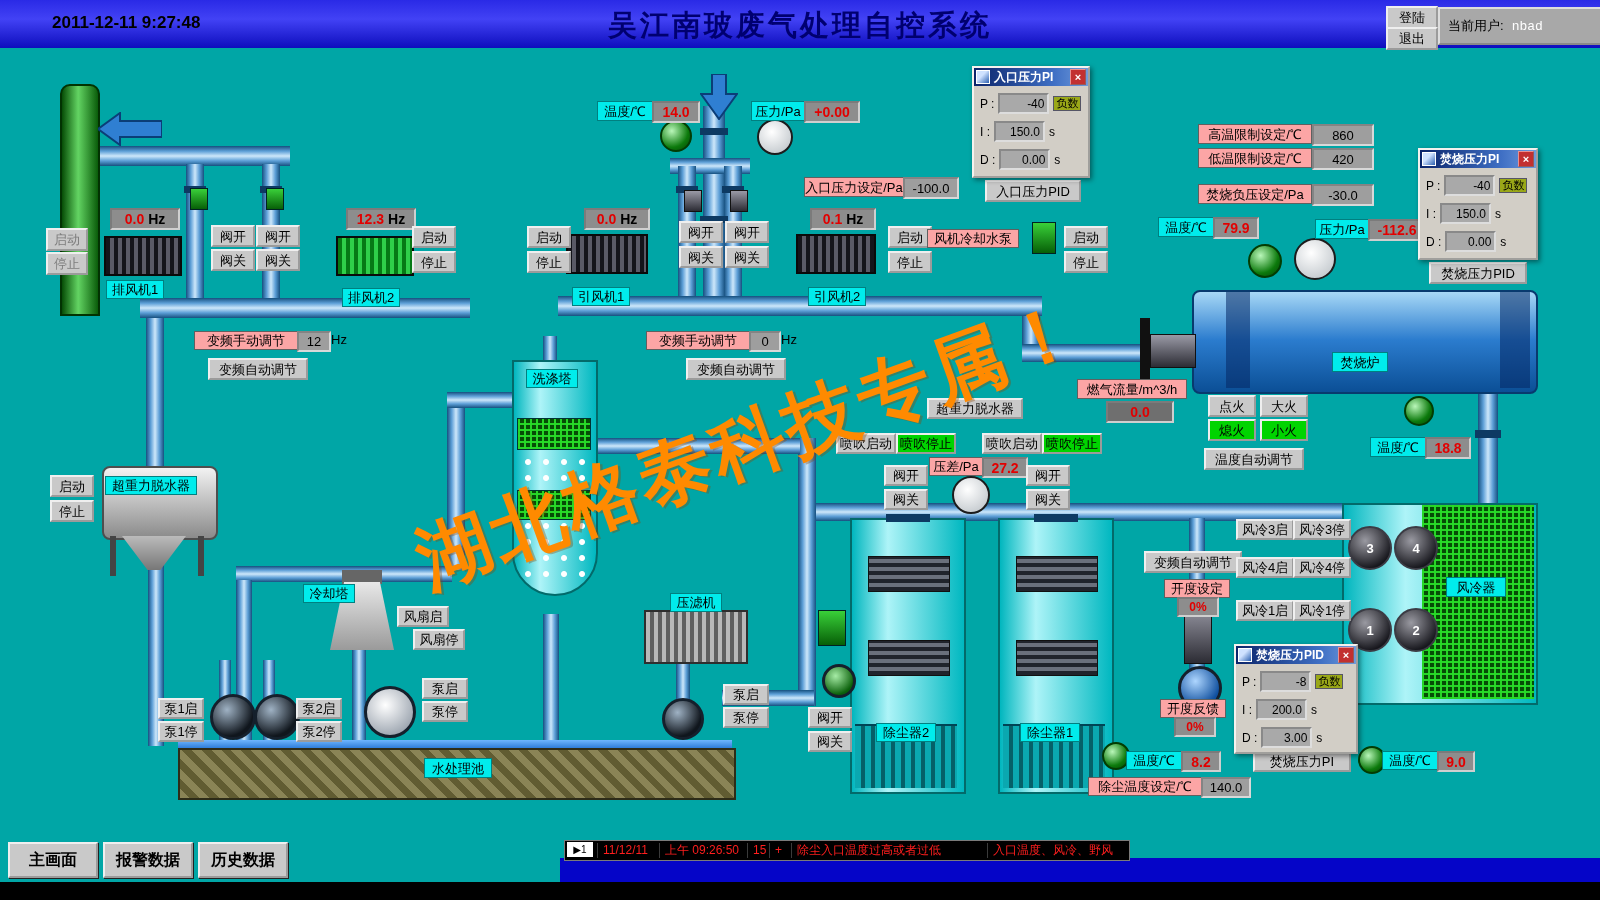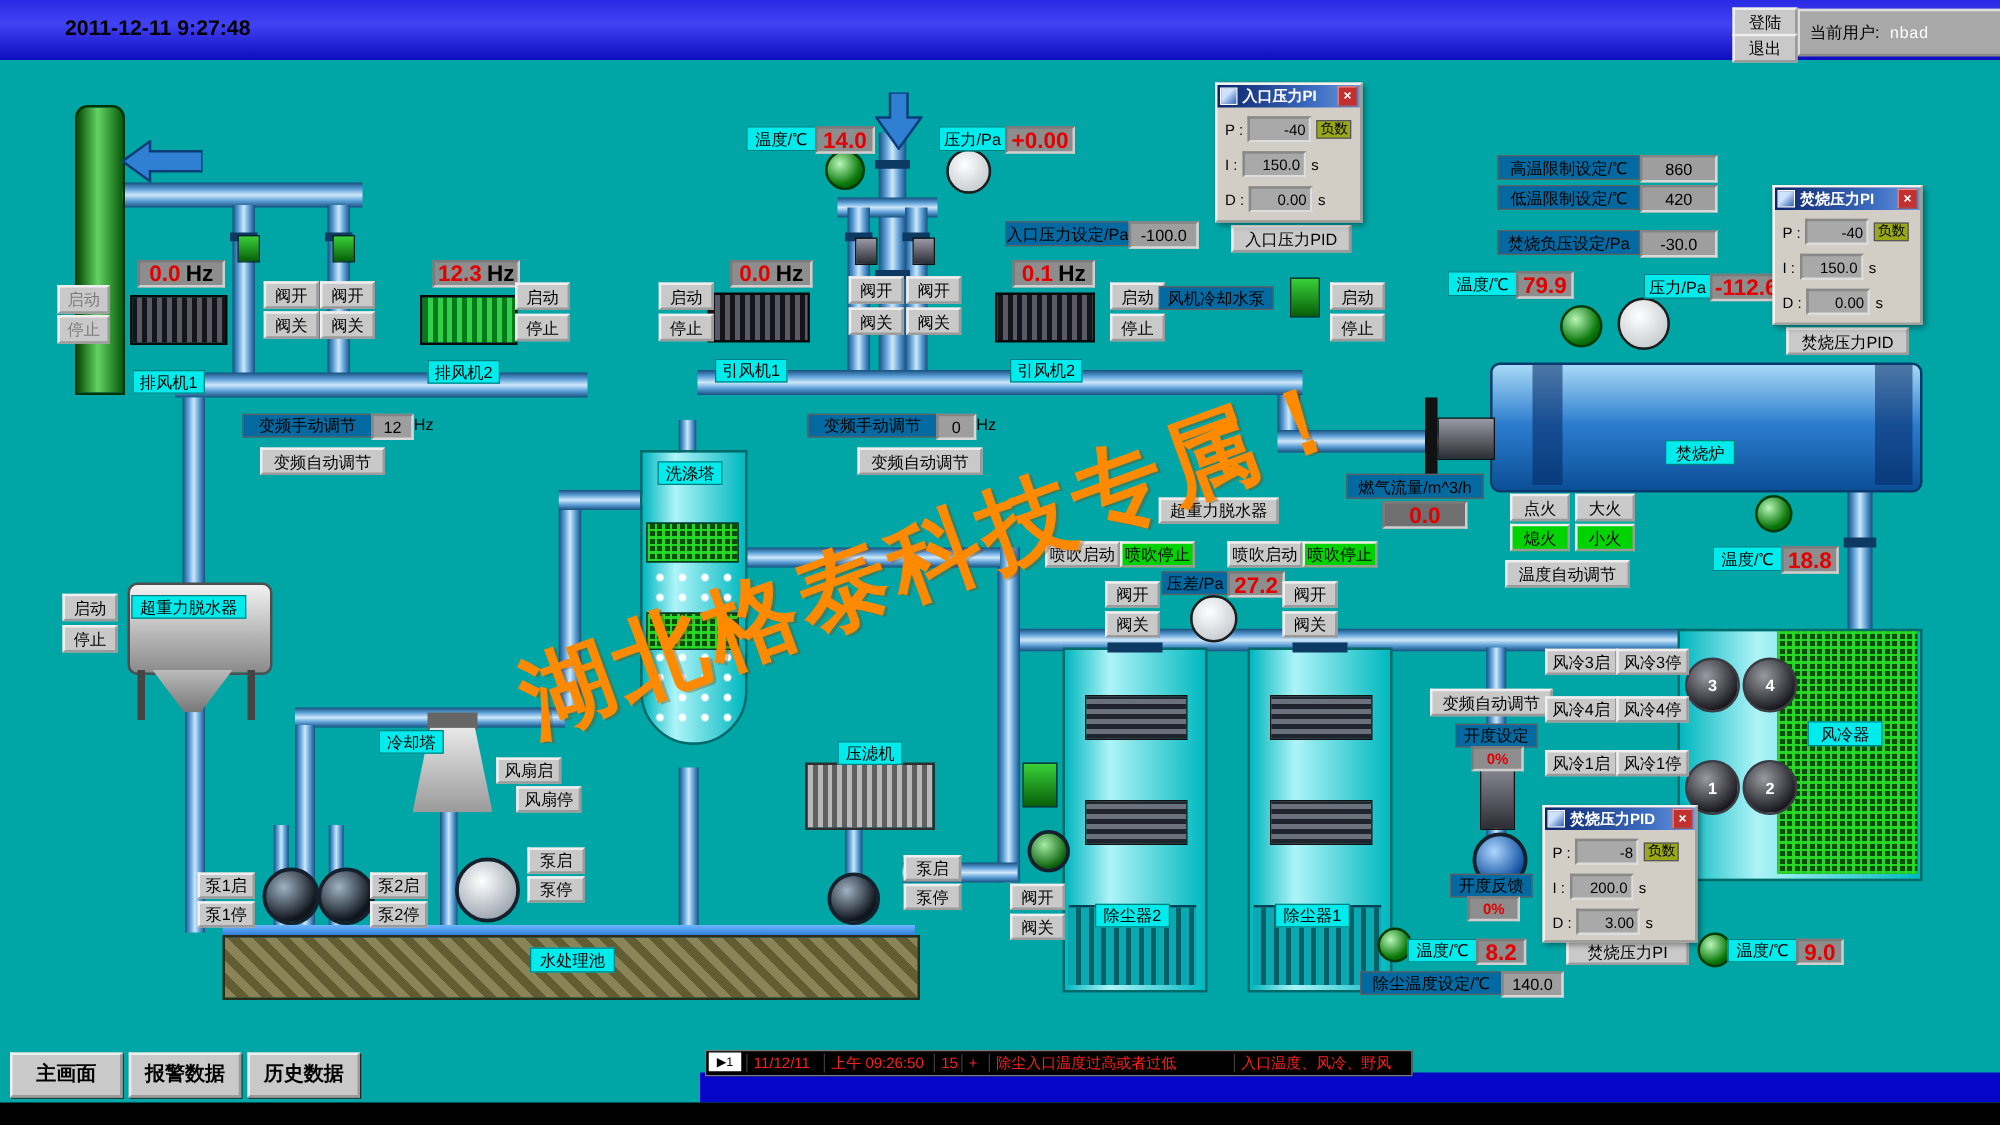--- a/index.html
+++ b/index.html
@@ -9,26 +9,26 @@
   #hdr{position:absolute;left:0;top:0;width:1600px;height:48px;background:linear-gradient(180deg,#2a2ae6 0%,#4242f5 40%,#0d0dbd 100%);z-index:30;}
   .time{color:#000;font-weight:bold;font-size:17px;}
   .title{color:#000070;font-weight:bold;font-size:29px;letter-spacing:3px;}
   .userbox{background:#a8a8a8;border:2px outset #ddd;display:flex;align-items:center;gap:8px;padding:0 8px;font-size:13px;color:#000;}
   .uname{color:#fff;font-family:"Liberation Mono",monospace;}
   
   .b{background:#c9c9c9;border:2px outset #efefef;color:#000;font-size:13px;display:flex;align-items:center;justify-content:center;z-index:10;cursor:pointer;line-height:1;white-space:nowrap;}
   .b.dim{color:#7d7d7d;}
   .b.on{background:#00d400;}
   .b.big{font-weight:bold;font-size:16px;box-shadow:1px 1px 0 #222;}
-  .d{background:#8d8d8d;border:2px inset #cfcfcf;display:flex;align-items:center;justify-content:center;z-index:10;font-weight:bold;font-size:18px;color:#e20000;line-height:1;white-space:nowrap;}
+  .d{background:#8d8d8d;border:2px inset #cfcfcf;display:flex;align-items:center;justify-content:center;z-index:10;font-weight:bold;font-size:14px;color:#e20000;line-height:1;white-space:nowrap;}
   .d .du{color:#000;font-weight:bold;margin-left:4px;}
   .d.darker{background:#6f6f6f;}
   .vs{background:#9e9e9e;border:2px inset #d8d8d8;display:flex;align-items:center;justify-content:center;font-size:13px;color:#000;z-index:10;line-height:1;}
   .lc{background:#00ecec;border:1px solid #008080;color:#000;font-size:13px;display:flex;align-items:center;justify-content:center;z-index:10;line-height:1;white-space:nowrap;}
-  .lw{background:#0369a1;border:1px solid #606060;color:#000;font-size:13px;display:flex;align-items:center;justify-content:center;z-index:10;line-height:1;white-space:nowrap;}
+  .lw{background:#fca5a5;border:1px solid #606060;color:#000;font-size:13px;display:flex;align-items:center;justify-content:center;z-index:10;line-height:1;white-space:nowrap;}
   
   .ph{background:linear-gradient(180deg,#16507f 0%,#5d9fd7 26%,#cde7fa 50%,#5d9fd7 74%,#16507f 100%);z-index:2;}
   .pv{background:linear-gradient(90deg,#16507f 0%,#5d9fd7 26%,#cde7fa 50%,#5d9fd7 74%,#16507f 100%);z-index:2;}
   .fl{background:#0d3a63;z-index:4;}
   
   .chim{background:linear-gradient(90deg,#064d06,#63d463 45%,#0a5c0a);border:2px solid #023302;border-radius:10px 10px 0 0;z-index:3;}
   .motor{background:repeating-linear-gradient(90deg,#14141a 0 4px,#5a5a66 4px 8px);border:2px solid #0a0a0a;z-index:5;}
   .motor.grn{background:repeating-linear-gradient(90deg,#067a16 0 4px,#2fd04a 4px 8px);}
   .sens{border-radius:50%;background:radial-gradient(circle at 35% 32%,#b9f7b9,#0c7a0c 62%,#043f04);border:2px solid #033c03;z-index:6;}
   .gaug{border-radius:50%;background:radial-gradient(circle at 40% 34%,#ffffff,#c9ced2 75%);border:2px solid #1c1c1c;z-index:6;}
@@ -69,20 +69,21 @@
   .wm{z-index:60;color:#ff8a00;font-weight:bold;white-space:nowrap;pointer-events:none;text-shadow:2px 2px 0 rgba(140,70,0,.35);letter-spacing:4px;}
   .qq{z-index:65;color:#93a8bc;font-weight:bold;font-size:33px;letter-spacing:2px;text-shadow:2px 2px 0 #46617c,-1px -1px 0 #d8e8f8;pointer-events:none;white-space:nowrap;}
 </style>
 </head>
 <body>
 
 <div id="screen">
 
   <div id="hdr">
     <div class="abs time" style="left:52px;top:13px">2011-12-11 9:27:48</div>
+    <div class="abs title" style="left:0;width:1600px;top:6px;text-align:center">吴江南玻废气处理自控系统</div>
     <div class="b abs" style="left:1386px;top:6px;width:48px;height:19px">登陆</div>
     <div class="b abs" style="left:1386px;top:27px;width:48px;height:19px">退出</div>
     <div class="abs userbox" style="left:1438px;top:7px;width:157px;height:34px">
       <span>当前用户:</span>
       <span class="uname">nbad</span>
     </div>
   </div>
 
   <div class="abs ph" style="left:94px;top:146px;width:196px;height:20px"></div>
   <div class="abs pv" style="left:186px;top:164px;width:18px;height:140px"></div>
@@ -131,21 +132,21 @@
   <div class="d abs" style="left:110px;top:208px;width:66px;height:18px">
       <span>0.0</span>
       <span class="du">Hz</span>
     </div>
   <div class="d abs" style="left:346px;top:208px;width:66px;height:18px">
       <span>12.3</span>
       <span class="du">Hz</span>
     </div>
   <div class="abs motor" style="left:104px;top:236px;width:74px;height:36px"></div>
   <div class="abs motor grn" style="left:336px;top:236px;width:74px;height:36px"></div>
-  <div class="lc abs" style="left:106px;top:296px;width:56px;height:17px">排风机1</div>
+  <div class="lc abs" style="left:106px;top:280px;width:56px;height:17px">排风机1</div>
   <div class="lc abs" style="left:342px;top:288px;width:56px;height:17px">排风机2</div>
   <div class="abs gv" style="left:190px;top:188px;width:16px;height:20px"></div>
   <div class="abs gv" style="left:266px;top:188px;width:16px;height:20px"></div>
   <div class="b abs" style="left:211px;top:225px;width:40px;height:18px">阀开</div>
   <div class="b abs" style="left:256px;top:225px;width:40px;height:18px">阀开</div>
   <div class="b abs" style="left:211px;top:249px;width:40px;height:18px">阀关</div>
   <div class="b abs" style="left:256px;top:249px;width:40px;height:18px">阀关</div>
   <div class="b abs" style="left:412px;top:226px;width:40px;height:18px">启动</div>
   <div class="b abs" style="left:412px;top:251px;width:40px;height:18px">停止</div>
   <div class="lw abs" style="left:194px;top:331px;width:102px;height:17px">变频手动调节</div>

